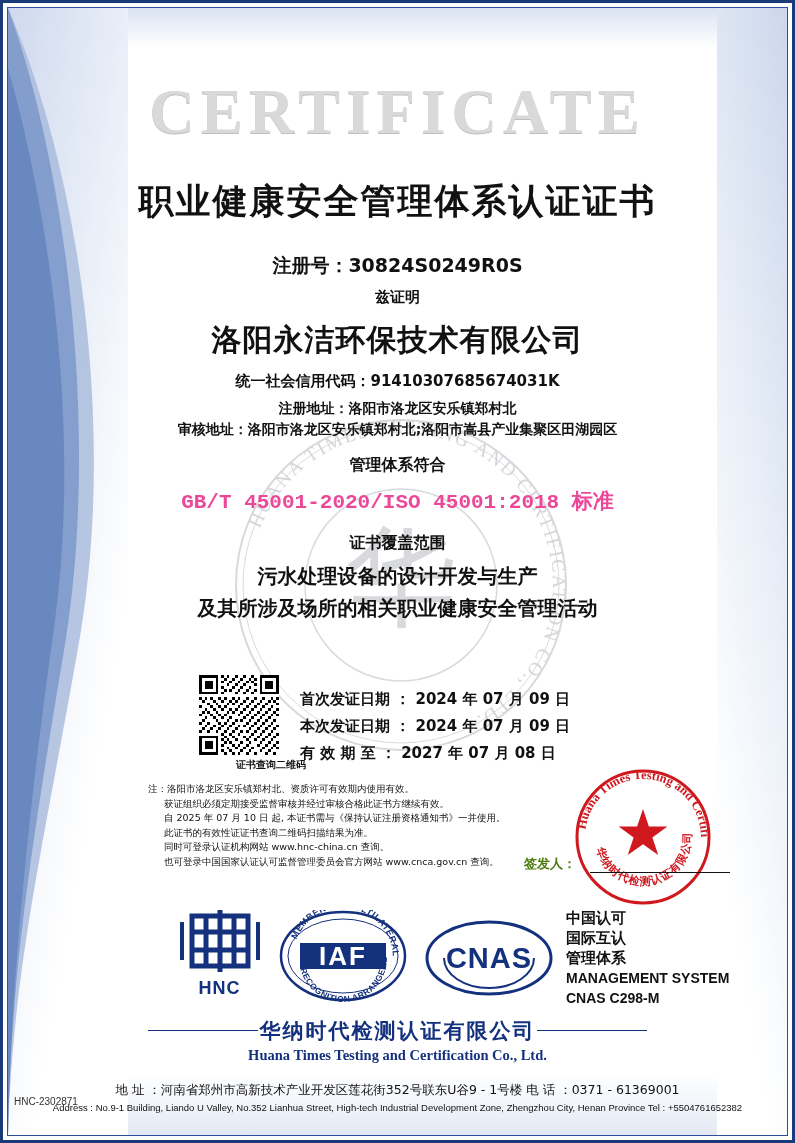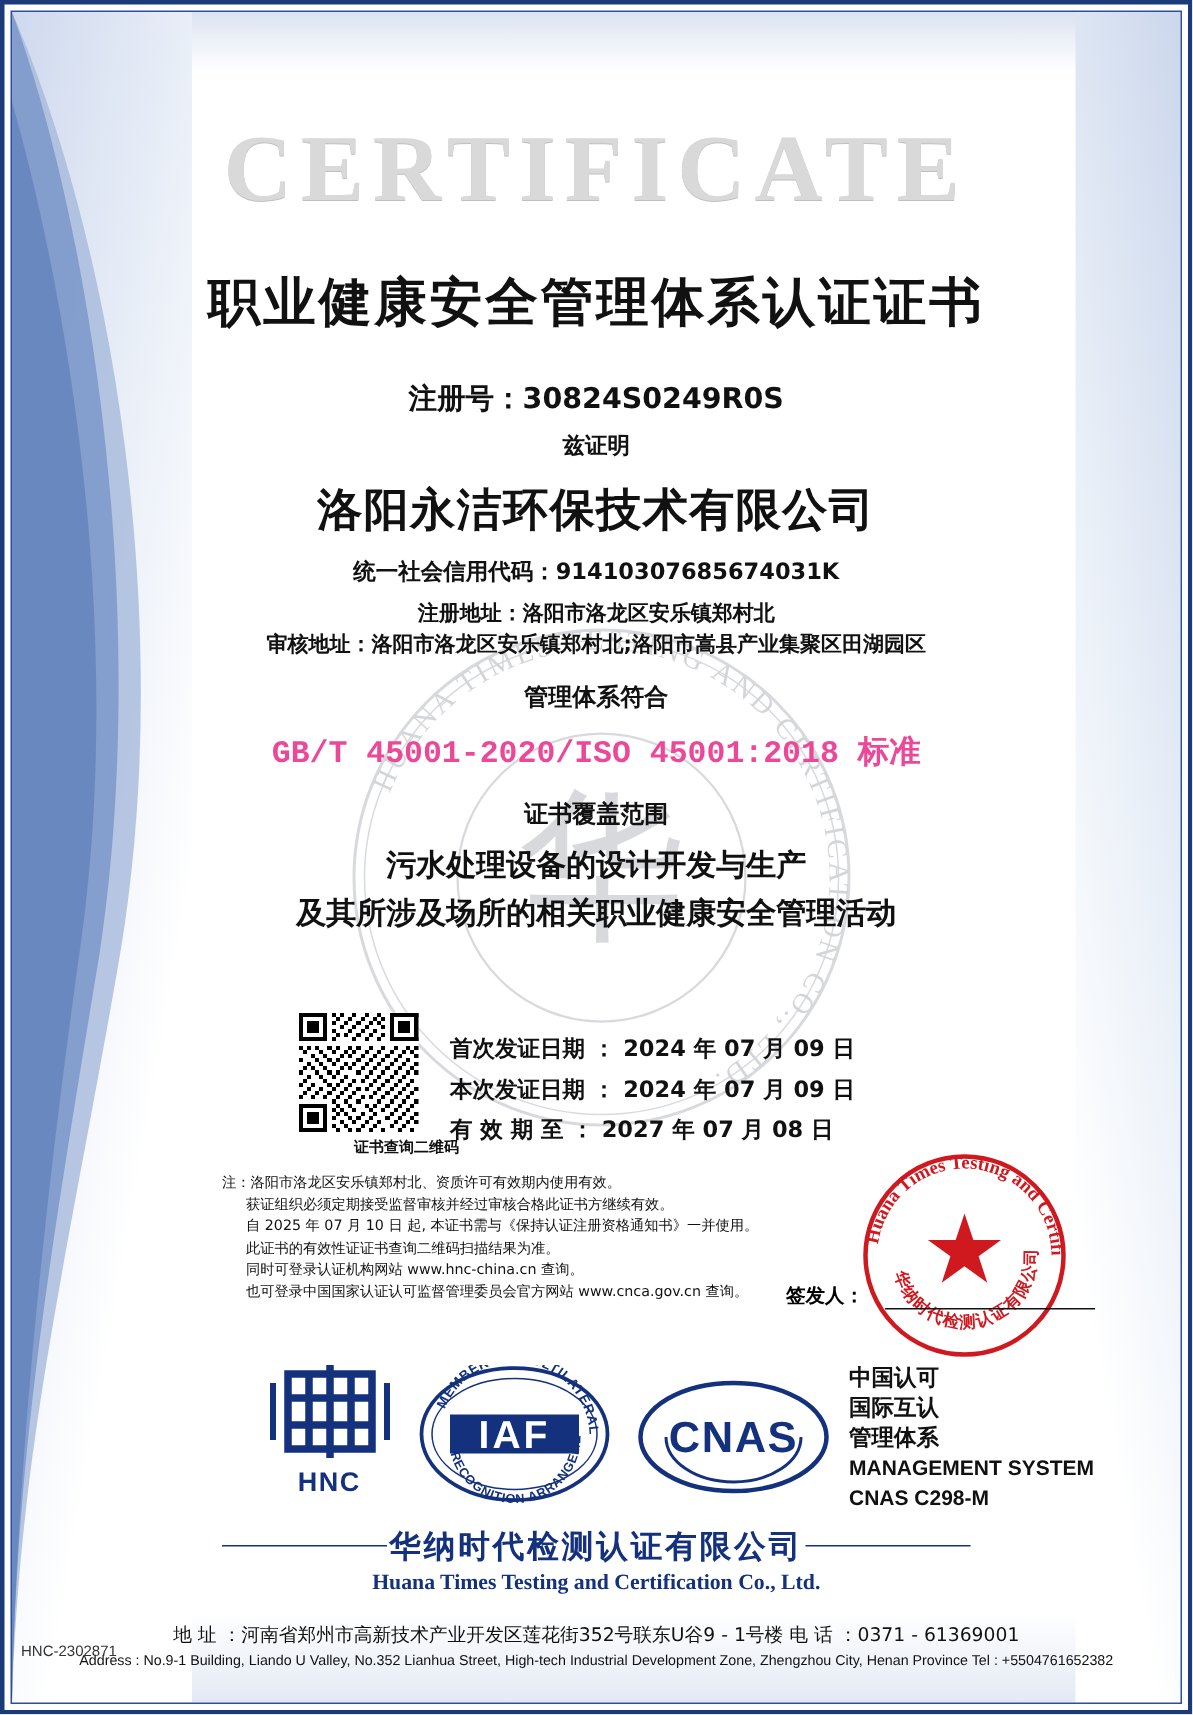--- a/index.html
+++ b/index.html
@@ -281,21 +281,21 @@
     width: 150px;
     height: 150px;
     pointer-events: none;
   }
   .signer-label {
     position: absolute;
     left: 524px;
     top: 855px;
     font-size: 13px;
     font-weight: bold;
-    color: #000000;
+    color: #4d7c0f;
     font-family: "DejaVu Sans", sans-serif;
   }
   .signer-line {
     position: absolute;
     left: 590px;
     top: 872px;
     width: 140px;
     border-bottom: 1.5px solid #111;
   }
 

